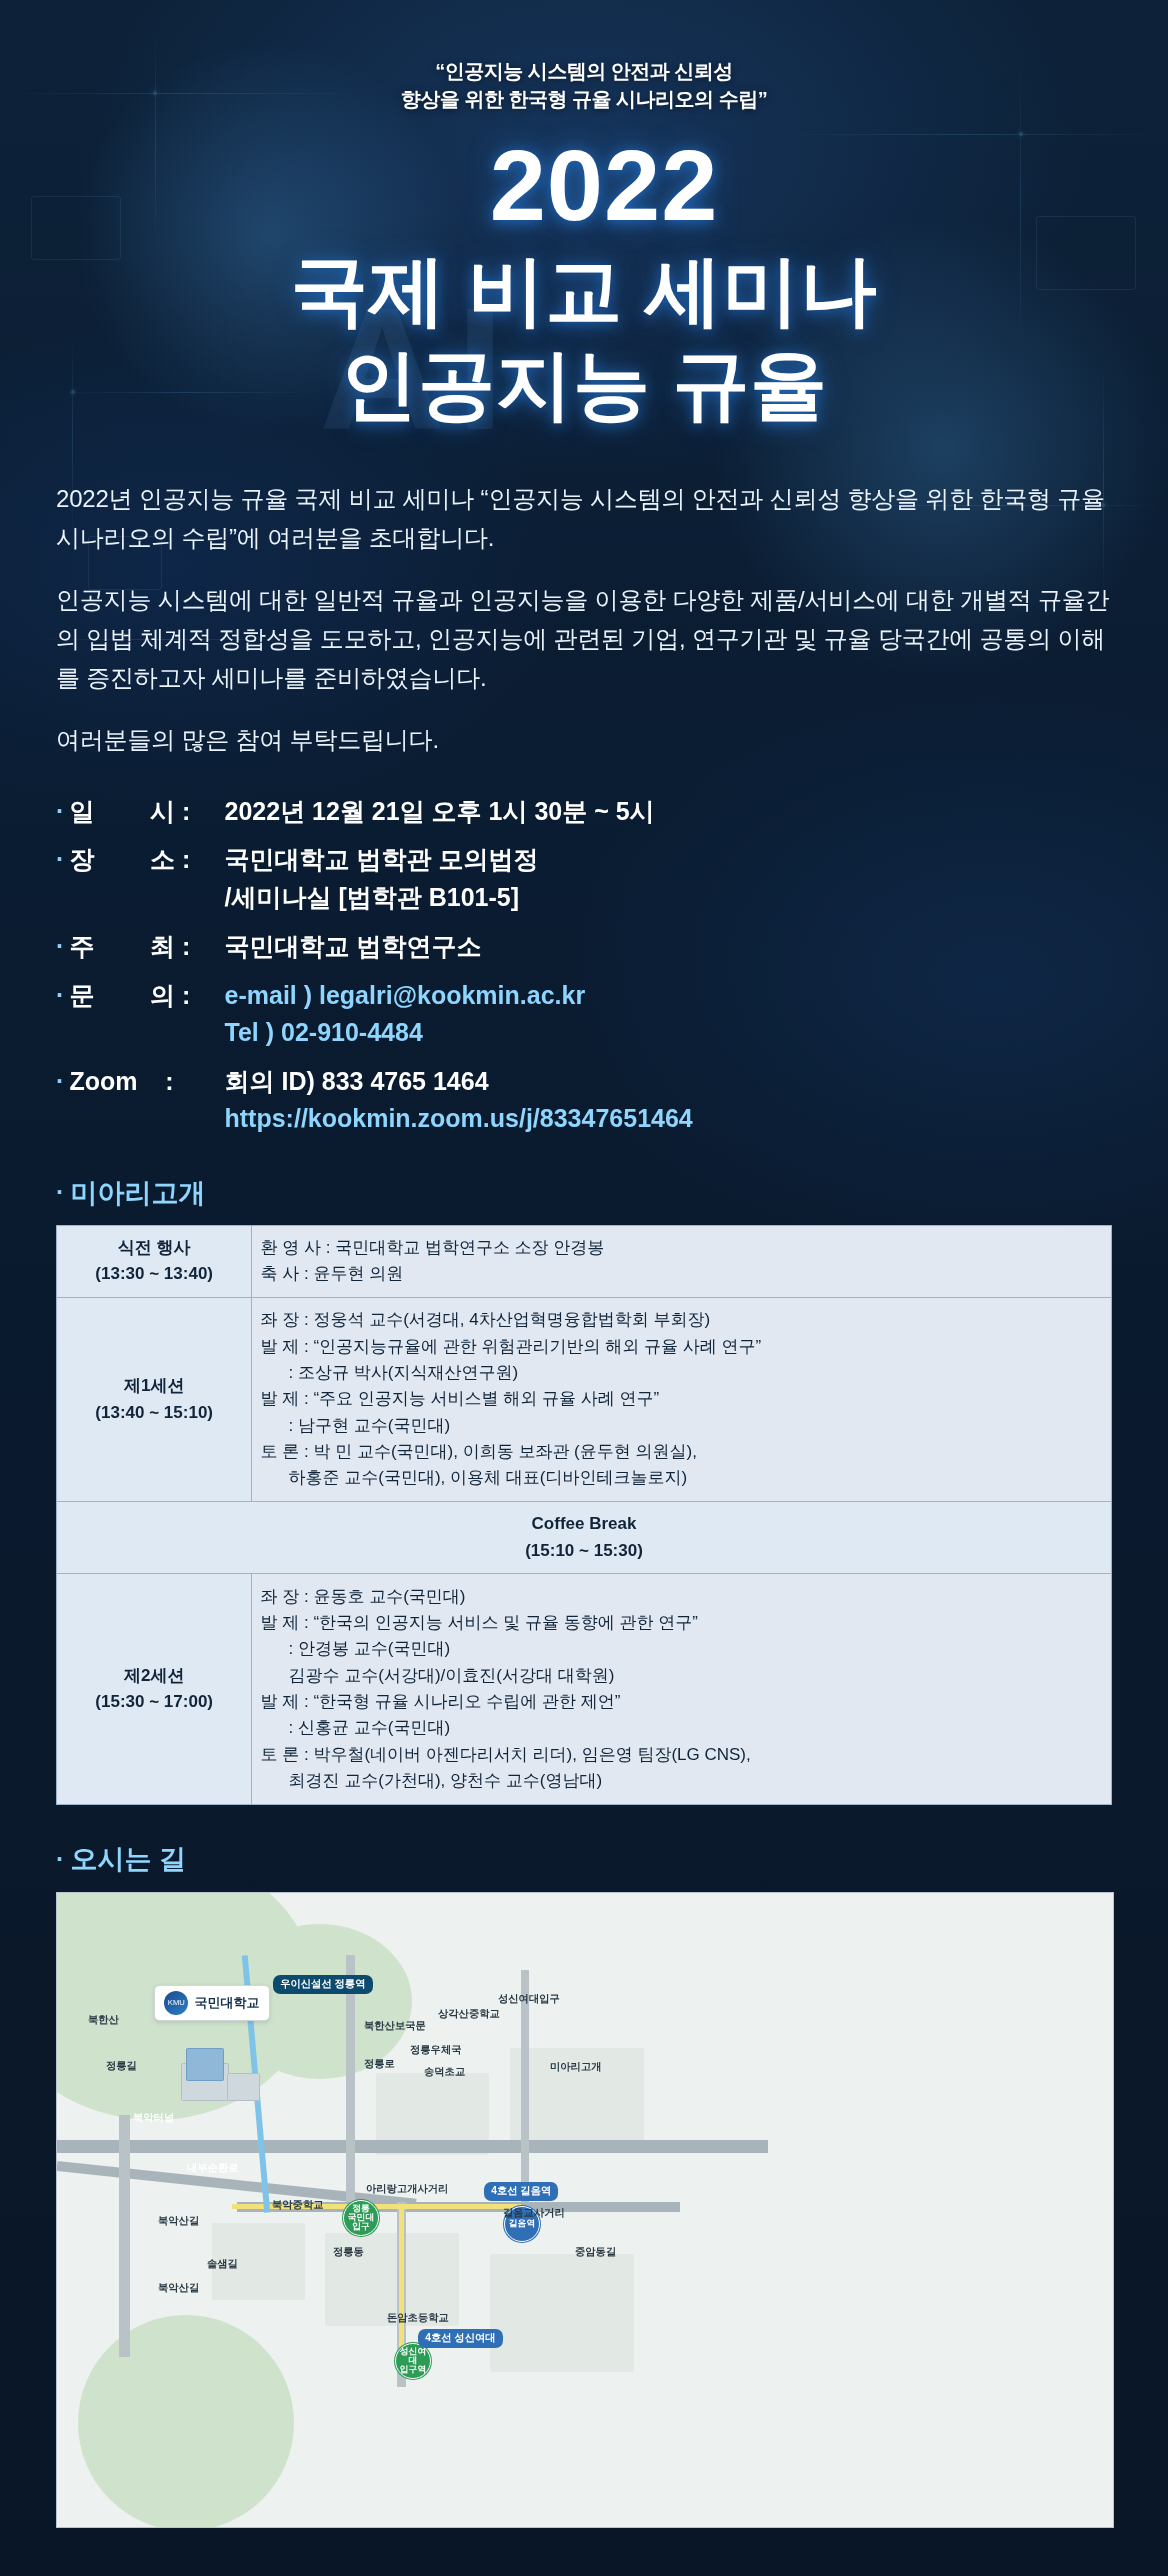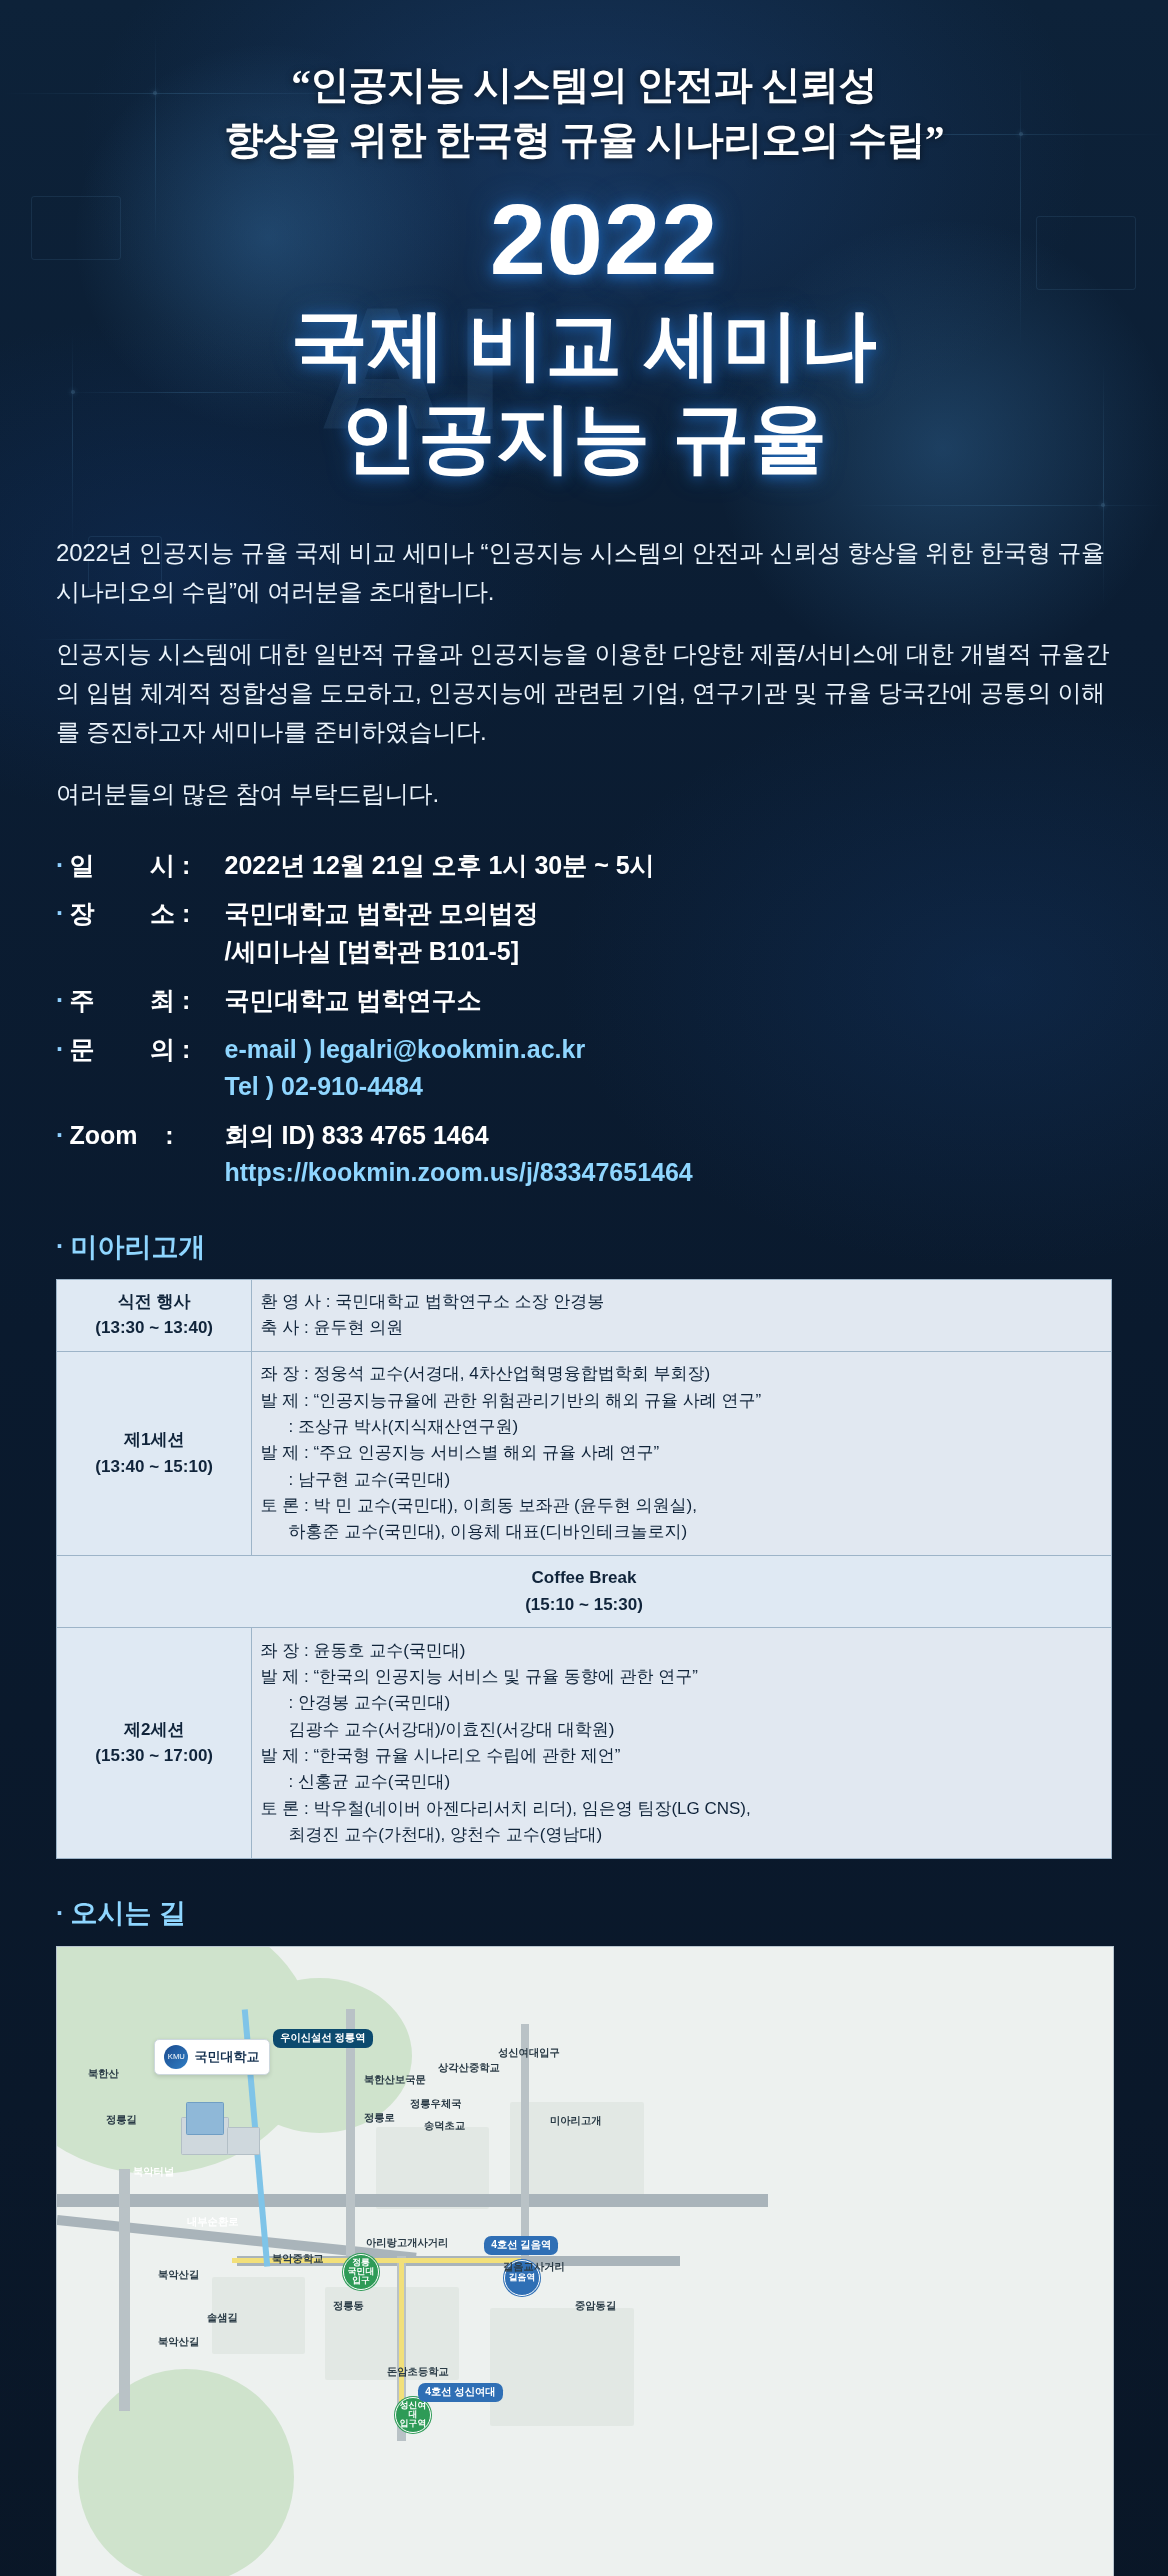--- a/index.html
+++ b/index.html
@@ -38,22 +38,22 @@
     position:absolute; left:319px; top:268px;
     font-size:175px; font-weight:bold; letter-spacing:10.3px;
     color:rgba(120,180,240,0.10);
     font-family:"Liberation Sans", sans-serif;
     pointer-events:none; user-select:none;
   }
 
   
   .header{position:relative;padding-top:57px;text-align:center;}
   .quote{
-    color:#ffffff;font-size:39px;font-weight:bold;line-height:1.42;
-    letter-spacing:-0.5px;text-shadow:0 1px 7.2px rgba(0,0,0,0.55);font-family:Liberation Serif, serif;
+    color:#ffffff;font-size:20px;font-weight:bold;line-height:1.42;
+    letter-spacing:-0.5px;text-shadow:0 1px 7.2px rgba(0,0,0,0.55);
   }
   .year{
     margin-top:21.6px;
     color:#ffffff;font-size:101px;font-weight:bold;letter-spacing:1px;
     line-height:1.0;
     text-shadow:0 2.1px 13.4px rgba(30,110,200,0.85), 0 0 31px rgba(60,140,230,0.45);
     padding-left:40px;
   }
   .bigtitle{
     margin-top:7.2px;

